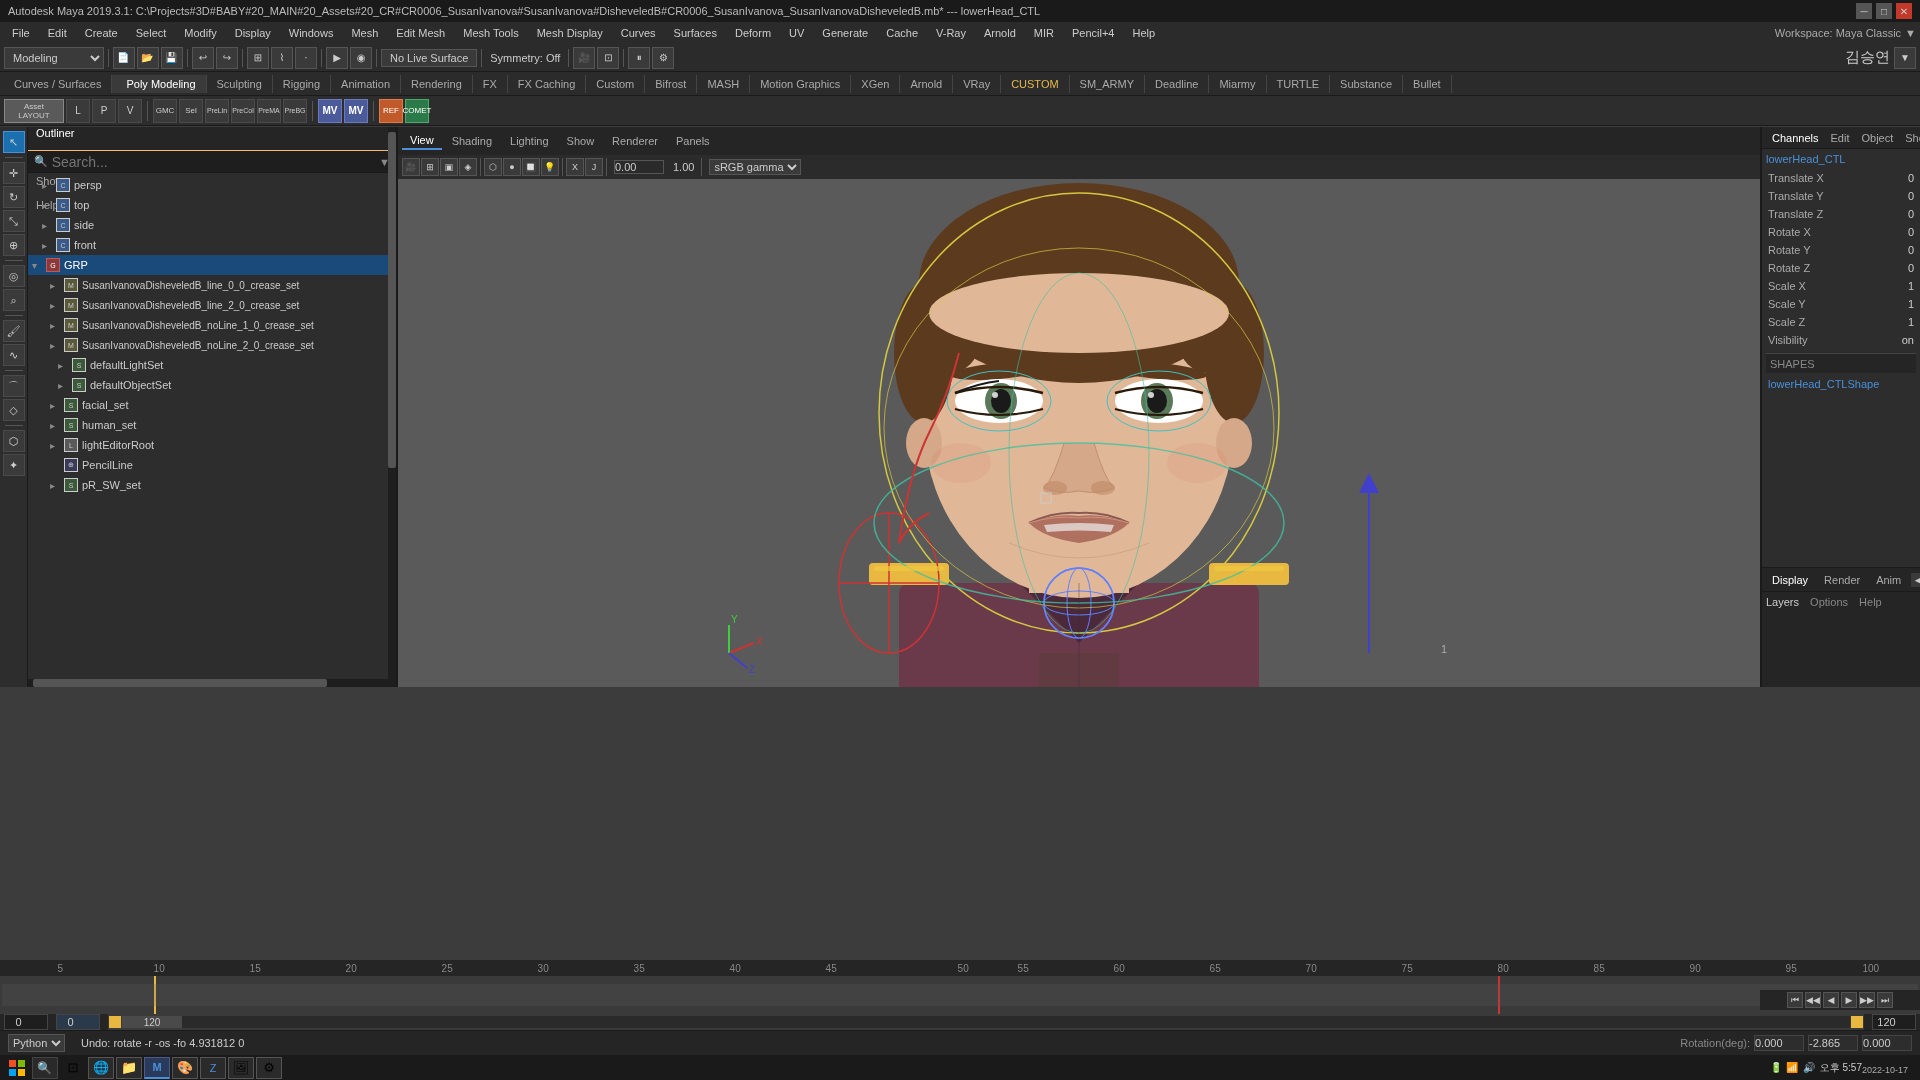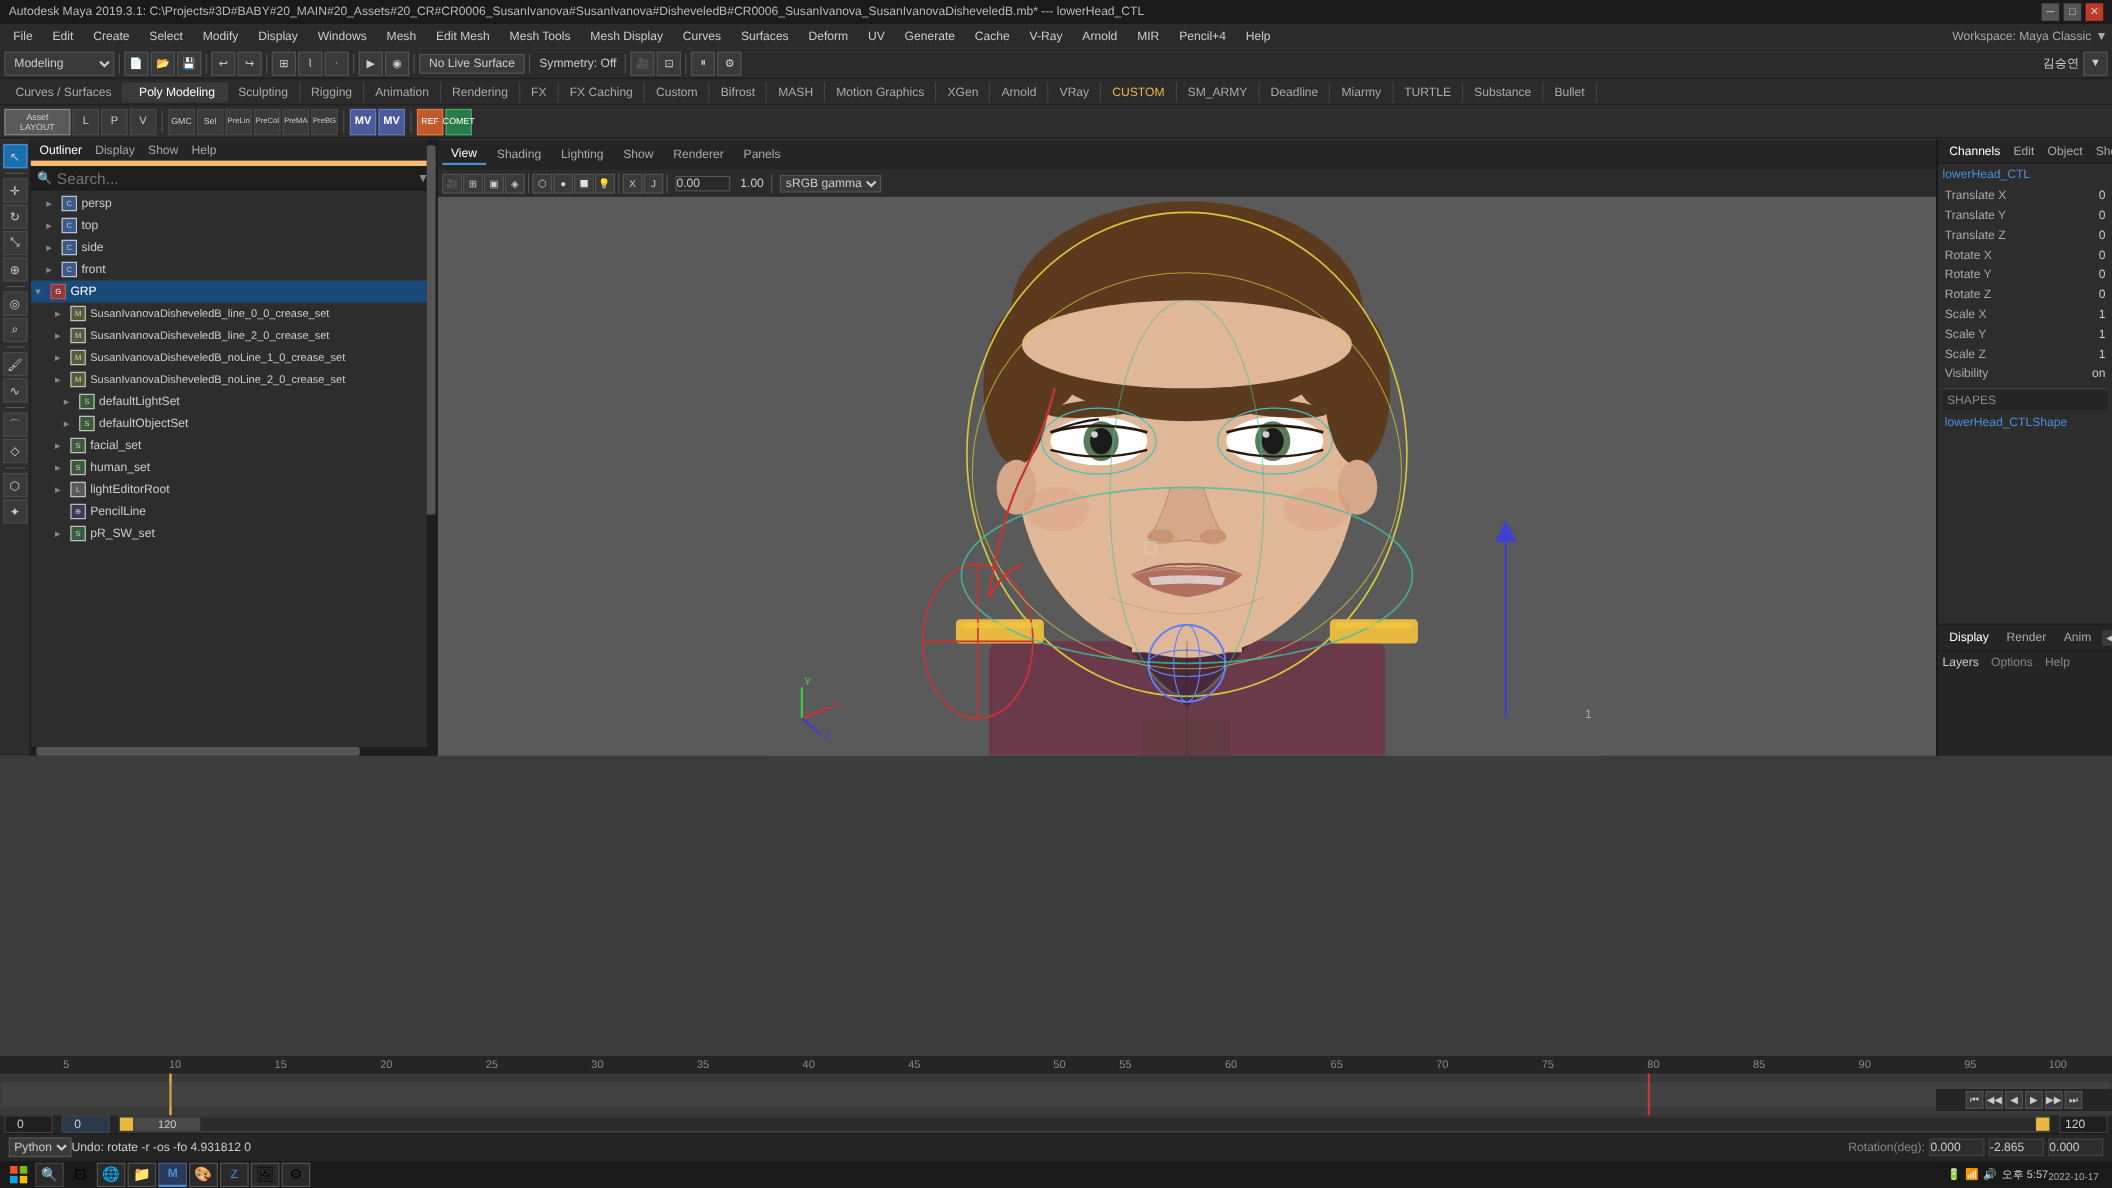--- a/index.html
+++ b/index.html
@@ -187,24 +187,24 @@
       height: 560px;
       background: #2d2d2d;
       border-right: 2px solid #1a1a1a;
       display: flex;
       flex-direction: column;
     }
     #outliner-header {
       height: 24px;
       background: #252525;
       display: flex;
-      align-items: center;
       padding: 0 8px;
-      border-bottom: 5px solid #fdba74;
+      border-bottom: 1px solid #fdba74;
       gap: 12px;
+      flex-direction: column;
     }
     #outliner-header span {
       font-size: 11px;
       color: #aaaaaa;
       cursor: pointer;
     }
     #outliner-header .active-header { color: #ffffff; }
     #outliner-search {
       height: 22px;
       background: #1e1e1e;
@@ -464,20 +464,21 @@
 
     
     #statusbar {
       position: absolute;
       bottom: 25px; left: 0; right: 0;
       height: 25px;
       background: #252525;
       display: flex;
       align-items: center;
       padding: 0 8px;
+      gap: 16px;
       border-top: 1px solid #1a1a1a;
     }
 
     
     #bottombar {
       position: absolute;
       bottom: 0; left: 0; right: 0;
       height: 25px;
       background: #1e1e1e;
       display: flex;
@@ -591,21 +592,21 @@
   </div>
   <div class="tb-separator"></div>
   <span style="font-size:11px;color:#ccc;padding:0 4px;">Symmetry: Off</span>
   <div class="tb-separator"></div>
   <button class="tb-btn">🎥</button>
   <button class="tb-btn">⊡</button>
   <div class="tb-separator"></div>
   <button class="tb-btn">⏸</button>
   <button class="tb-btn">⚙</button>
   <div style="margin-left:auto;display:flex;align-items:center;gap:4px;">
-    <span style="font-size:11px;color:#ccc;text-align:center;">김승연</span>
+    <span style="font-size:15px;color:#ccc;text-align:center;">김승연</span>
     <button class="tb-btn">▼</button>
   </div>
 </div>
 
 <div id="module-tabs">
   <span class="mod-tab">Curves / Surfaces</span>
   <span class="mod-tab active">Poly Modeling</span>
   <span class="mod-tab">Sculpting</span>
   <span class="mod-tab">Rigging</span>
   <span class="mod-tab">Animation</span>

